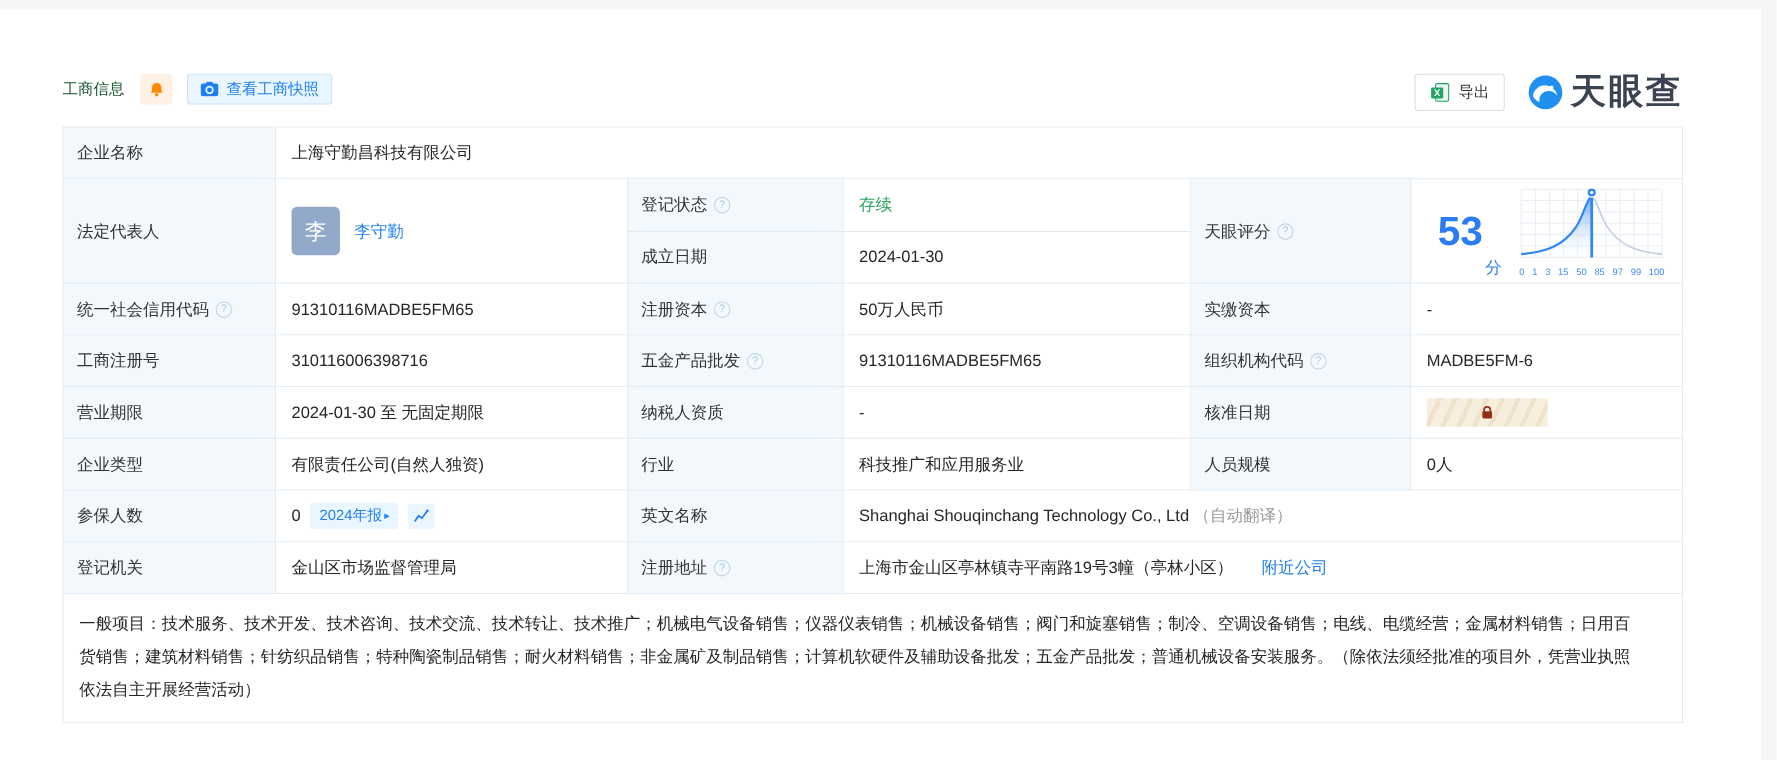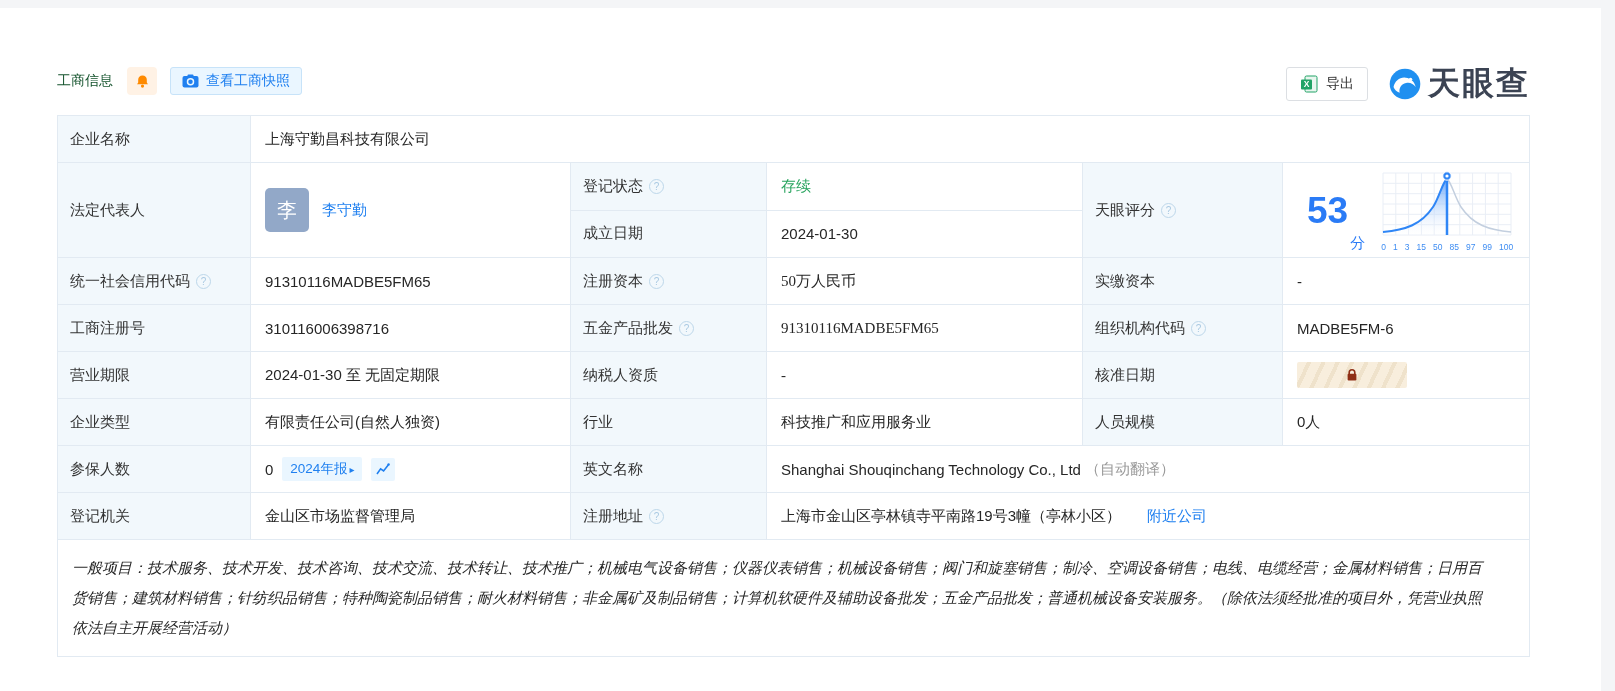--- a/index.html
+++ b/index.html
@@ -39,21 +39,21 @@
   
   .biz-table{margin-top:19px;width:1473px;border-top:1px solid var(--line);border-left:1px solid var(--line);font-size:15px;}
   .trow{display:flex;}
   .cell{border-right:1px solid var(--line);border-bottom:1px solid var(--line);
     display:flex;align-items:center;min-height:47px;}
   .lc{background:var(--label-bg);padding:0 8px 0 12px;color:#333;gap:6px;}
   .vc{background:#fff;padding:0 10px 0 14px;color:var(--txt);}
   .c-l1{width:193px;}
   .c-v1{width:320px;}
   .c-l2{width:196px;}
-  .c-v2{width:316px;font-family:Liberation Serif, serif;}
+  .c-v2{width:316px;}
   .c-l3{width:200px;}
   .c-v3{flex:1;}
   .span-rest{flex:1;}
   .h2x{height:95px;}
   .mid{width:512px;display:flex;flex-direction:column;}
   .mid .subrow{display:flex;flex:1;}
   .mid .lc{width:196px;}
   .mid .vc{flex:1;}
 
   .qicon{display:inline-flex;align-items:center;justify-content:center;
@@ -80,21 +80,21 @@
   .locked{width:110px;height:26px;border-radius:2px;display:flex;align-items:center;justify-content:center;
     background:repeating-linear-gradient(115deg,#f8eedd 0px,#f8eedd 9px,#efe2cb 9px,#efe2cb 13px);cursor:pointer;}
 
   
   .chip{display:inline-flex;align-items:center;gap:2px;background:#eaf6ff;border-radius:2px;
     padding:3px 8px;color:var(--link);font-size:13.5px;cursor:pointer;}
   .chip-ico{display:inline-flex;align-items:center;justify-content:center;width:24px;height:23px;
     background:#eaf6ff;border-radius:2px;cursor:pointer;}
 
   .scope-row .lc{align-items:center;}
-  .scope-row .vc{padding:13px 42px 13px 14px;line-height:30px;align-items:flex-start;font-style:italic;}
+  .scope-row .vc{padding:13px 42px 13px 14px;line-height:30px;align-items:flex-start;}
 
   .en-note{margin-left:4px;}
   .nearby{margin-left:26px;}
   .insured-val{display:flex;align-items:center;gap:9px;}
 </style>
 </head>
 <body>
 
 <div class="card">
   <div class="content">

